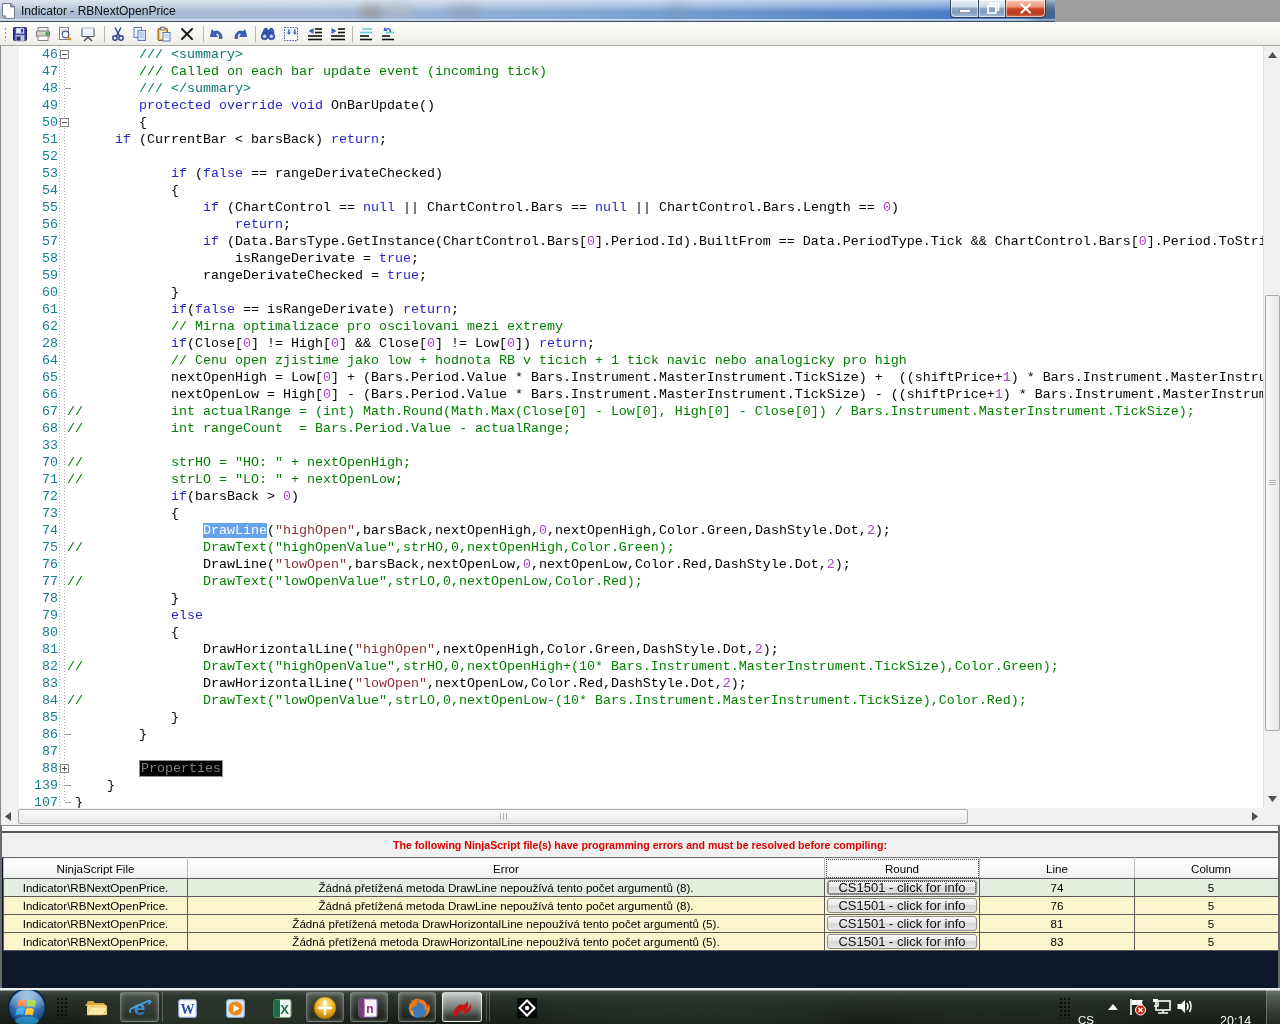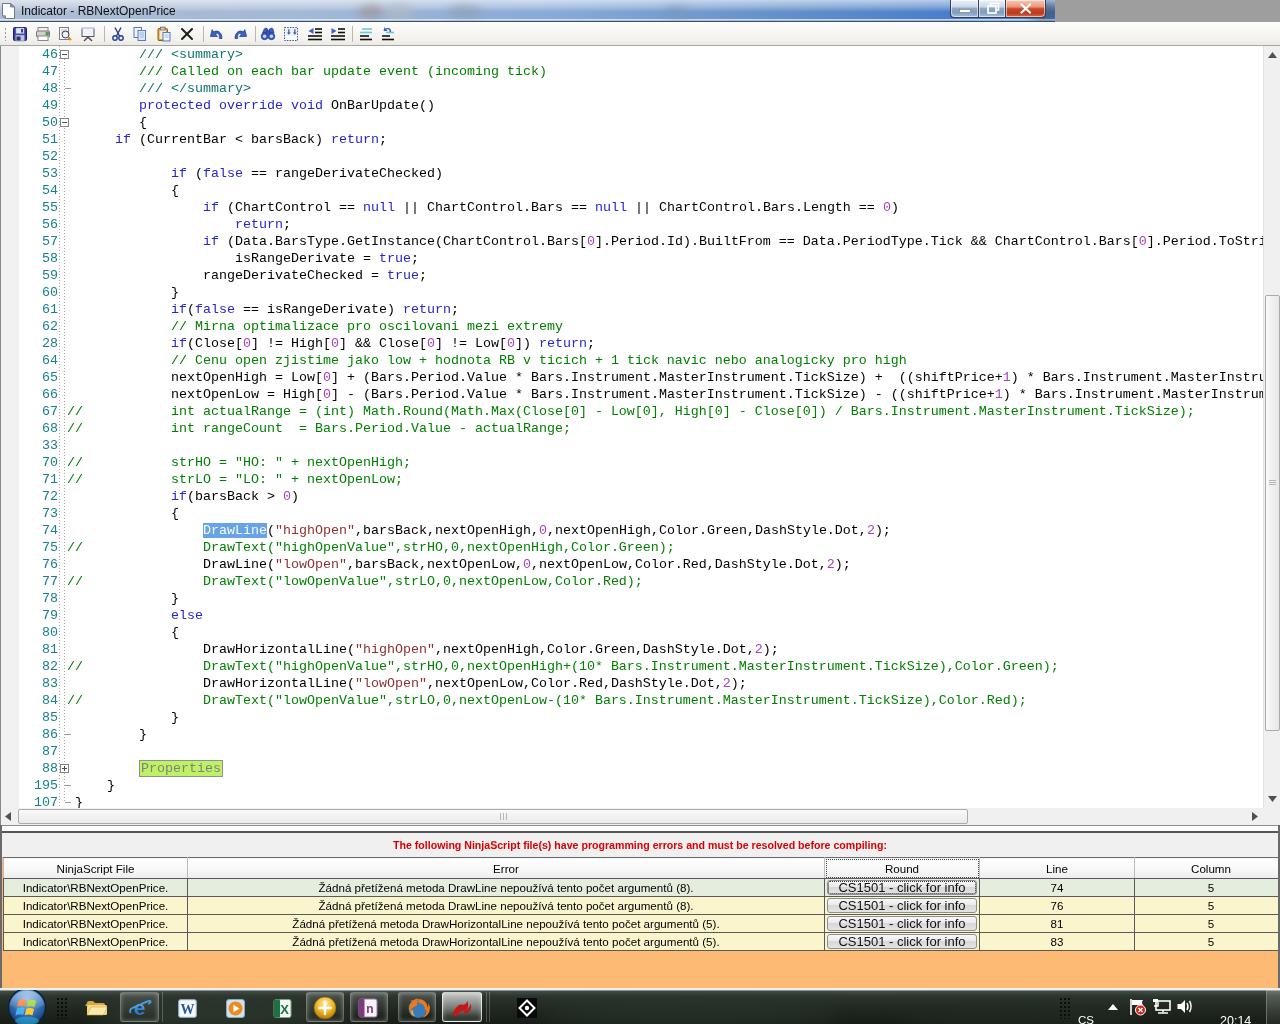--- a/index.html
+++ b/index.html
@@ -30,21 +30,21 @@
 .tbsep { position:absolute; top:4px; width:1px; height:16px; background:#b9b9b4; }
 
 
 #editor { position:absolute; left:0; top:46px; width:1263px; height:908px; background:#fff; overflow:hidden; }
 #editor .graymargin { position:absolute; left:1px; top:0; width:18px; height:100%; background:#f1f1f1; }
 #lnums { position:absolute; left:0; top:0; width:58px; text-align:right; color:#177f8e; font-family:"Liberation Mono",monospace; font-size:13.3333px; line-height:17px; }
 #code { position:absolute; left:67px; top:0; width:1390px; font-family:"Liberation Mono",monospace; font-size:13.3333px; line-height:17px; color:#000; white-space:pre; }
 .cl { height:17px; }
 .k { color:#2626c9; } .c { color:#007f00; } .g { color:#0f766e; } .s { color:#8b3030; } .n { color:#a840c0; }
 .sel { background:#66a3e8; color:#f8fbff; }
-.prop { color:#808080; border:1px solid #909090; padding:0 1px; background:#bef264; }
+.prop { color:#808080; border:1px solid #909090; padding:0 1px; background:#000000; }
 #foldline1 { position:absolute; left:59px; top:0; width:1px; height:762px;
   background-image:linear-gradient(180deg,#aaa 1px,transparent 1px); background-size:1px 3px; }
 #foldline2 { position:absolute; left:64px; top:13px; width:1px; height:743px;
   background-image:linear-gradient(180deg,#aaa 1px,transparent 1px); background-size:1px 3px; }
 .foldbox { position:absolute; left:60px; width:9px; height:9px; background:#fff; border:1px solid #848484; }
 .foldbox::before { content:""; position:absolute; left:1px; top:3px; width:5px; height:1px; background:#505050; }
 .foldbox.plus::after { content:""; position:absolute; left:3px; top:1px; width:1px; height:5px; background:#505050; }
 .foldtick { position:absolute; left:65px; width:6px; height:1px; background:#999; }
 
 
@@ -55,21 +55,21 @@
 #vscroll .thumb { left:1px; width:15px; top:249px; height:436px; background:linear-gradient(90deg,#f9f9f9,#e8e8e8); }
 #hscroll { left:0; top:808px; width:1280px; height:17px; }
 #hscroll .thumb { top:1px; height:15px; left:18px; width:950px; }
 .gripv { position:absolute; display:flex; gap:2px; }
 .gripv i { width:1px; height:7px; background:#b5b5b5; }
 .griph { position:absolute; }
 .griph i { display:block; width:7px; height:1px; background:#b5b5b5; margin-bottom:1px; }
 
 
 #white1 { position:absolute; left:0; top:825px; width:1280px; height:6px; background:#fcfcfc; border-top:1px solid #8e8e8e; }
-#panel { position:absolute; left:0; top:831px; width:1280px; height:158px; background:#fdba74; border-top:2px solid #565656; }
+#panel { position:absolute; left:0; top:831px; width:1280px; height:158px; background:#0f172a; border-top:2px solid #565656; }
 #panel .gray { position:absolute; left:0; top:0; width:1280px; height:24px; background:#f0f0f0; }
 #errmsg { position:absolute; left:0; top:6px; width:1280px; text-align:center; color:#dd0000; font-weight:bold; font-size:10.6px; }
 #errtbl { position:absolute; left:3px; top:24px; border-collapse:collapse; table-layout:fixed; width:1274px; font-size:11.6px; }
 #errtbl th { background:linear-gradient(180deg,#ffffff,#f7f7f7 60%,#ededed); font-weight:normal; height:21px; border:1px solid #bdbdbd; border-top:1px solid #6a6a6a; border-bottom:1px solid #5a5a5a; }
 #errtbl td { height:17px; border:1px solid #5a5a5a; text-align:center; padding:0; }
 #errtbl tr.rowg td { background:#e3eedf; }
 #errtbl tr.rowy td { background:#fbf5ce; }
 #errtbl .c1 { width:184px; } #errtbl .c2 { width:637px; } #errtbl .c3 { width:155px; } #errtbl .c4 { width:155px;margin-top:40px; } #errtbl .c5 { width:153px; }
 .csbtn { margin:1px 2px; height:15px; line-height:14px; font-size:13px; color:#111;
   background:linear-gradient(180deg,#f8f8f8,#eaeaea 45%,#d8d8d8 50%,#e4e4e4); border:1px solid #8e8e8e; border-radius:3px; }
@@ -295,21 +295,21 @@
 <div class="cl">79</div>
 <div class="cl">80</div>
 <div class="cl">81</div>
 <div class="cl">82</div>
 <div class="cl">83</div>
 <div class="cl">84</div>
 <div class="cl">85</div>
 <div class="cl">86</div>
 <div class="cl">87</div>
 <div class="cl">88</div>
-<div class="cl">195</div>
+<div class="cl">139</div>
 <div class="cl">107</div>
       </div>
     <div id="code"><div class="cl">         <span class="g">/// &lt;summary&gt;</span></div><div class="cl">         <span class="c">/// Called on each bar update event (incoming tick)</span></div><div class="cl">         <span class="g">/// &lt;/summary&gt;</span></div><div class="cl">         <span class="k">protected</span> <span class="k">override</span> <span class="k">void</span> OnBarUpdate()</div><div class="cl">         {</div><div class="cl">      <span class="k">if</span> (CurrentBar &lt; barsBack) <span class="k">return</span>;</div><div class="cl">&nbsp;</div><div class="cl">             <span class="k">if</span> (<span class="k">false</span> == rangeDerivateChecked)</div><div class="cl">             {</div><div class="cl">                 <span class="k">if</span> (ChartControl == <span class="k">null</span> || ChartControl.Bars == <span class="k">null</span> || ChartControl.Bars.Length == <span class="n">0</span>)</div><div class="cl">                     <span class="k">return</span>;</div><div class="cl">                 <span class="k">if</span> (Data.BarsType.GetInstance(ChartControl.Bars[<span class="n">0</span>].Period.Id).BuiltFrom == Data.PeriodType.Tick &amp;&amp; ChartControl.Bars[<span class="n">0</span>].Period.ToString()</div><div class="cl">                     isRangeDerivate = <span class="k">true</span>;</div><div class="cl">                 rangeDerivateChecked = <span class="k">true</span>;</div><div class="cl">             }</div><div class="cl">             <span class="k">if</span>(<span class="k">false</span> == isRangeDerivate) <span class="k">return</span>;</div><div class="cl">             <span class="c">// Mirna optimalizace pro oscilovani mezi extremy</span></div><div class="cl">             <span class="k">if</span>(Close[<span class="n">0</span>] != High[<span class="n">0</span>] &amp;&amp; Close[<span class="n">0</span>] != Low[<span class="n">0</span>]) <span class="k">return</span>;</div><div class="cl">             <span class="c">// Cenu open zjistime jako low + hodnota RB v ticich + 1 tick navic nebo analogicky pro high</span></div><div class="cl">             nextOpenHigh = Low[<span class="n">0</span>] + (Bars.Period.Value * Bars.Instrument.MasterInstrument.TickSize) +  ((shiftPrice+<span class="n">1</span>) * Bars.Instrument.MasterInstrument.TickSize);</div><div class="cl">             nextOpenLow = High[<span class="n">0</span>] - (Bars.Period.Value * Bars.Instrument.MasterInstrument.TickSize) - ((shiftPrice+<span class="n">1</span>) * Bars.Instrument.MasterInstrument.TickSize);</div><div class="cl"><span class="c">//           int actualRange = (int) Math.Round(Math.Max(Close[0] - Low[0], High[0] - Close[0]) / Bars.Instrument.MasterInstrument.TickSize);</span></div><div class="cl"><span class="c">//           int rangeCount  = Bars.Period.Value - actualRange;</span></div><div class="cl">&nbsp;</div><div class="cl"><span class="c">//           strHO = "HO: " + nextOpenHigh;</span></div><div class="cl"><span class="c">//           strLO = "LO: " + nextOpenLow;</span></div><div class="cl">             <span class="k">if</span>(barsBack &gt; <span class="n">0</span>)</div><div class="cl">             {</div><div class="cl">                 <span class="sel">DrawLine</span>(<span class="s">"highOpen"</span>,barsBack,nextOpenHigh,<span class="n">0</span>,nextOpenHigh,Color.Green,DashStyle.Dot,<span class="n">2</span>);</div><div class="cl"><span class="c">//               DrawText("highOpenValue",strHO,0,nextOpenHigh,Color.Green);</span></div><div class="cl">                 DrawLine(<span class="s">"lowOpen"</span>,barsBack,nextOpenLow,<span class="n">0</span>,nextOpenLow,Color.Red,DashStyle.Dot,<span class="n">2</span>);</div><div class="cl"><span class="c">//               DrawText("lowOpenValue",strLO,0,nextOpenLow,Color.Red);</span></div><div class="cl">             }</div><div class="cl">             <span class="k">else</span></div><div class="cl">             {</div><div class="cl">                 DrawHorizontalLine(<span class="s">"highOpen"</span>,nextOpenHigh,Color.Green,DashStyle.Dot,<span class="n">2</span>);</div><div class="cl"><span class="c">//               DrawText("highOpenValue",strHO,0,nextOpenHigh+(10* Bars.Instrument.MasterInstrument.TickSize),Color.Green);</span></div><div class="cl">                 DrawHorizontalLine(<span class="s">"lowOpen"</span>,nextOpenLow,Color.Red,DashStyle.Dot,<span class="n">2</span>);</div><div class="cl"><span class="c">//               DrawText("lowOpenValue",strLO,0,nextOpenLow-(10* Bars.Instrument.MasterInstrument.TickSize),Color.Red);</span></div><div class="cl">             }</div><div class="cl">         }</div><div class="cl">&nbsp;</div><div class="cl">         <span class="prop">Properties</span></div><div class="cl">     }</div><div class="cl"> }</div></div>
     <div class="foldbox" style="top:4px"></div>
     <div class="foldbox" style="top:72px"></div>
     <div class="foldbox plus" style="top:718px"></div>
     <div class="foldtick" style="top:42px"></div>
     <div class="foldtick" style="top:688px"></div>
     <div class="foldtick" style="top:739px"></div>
     <div class="foldtick" style="top:756px"></div>

